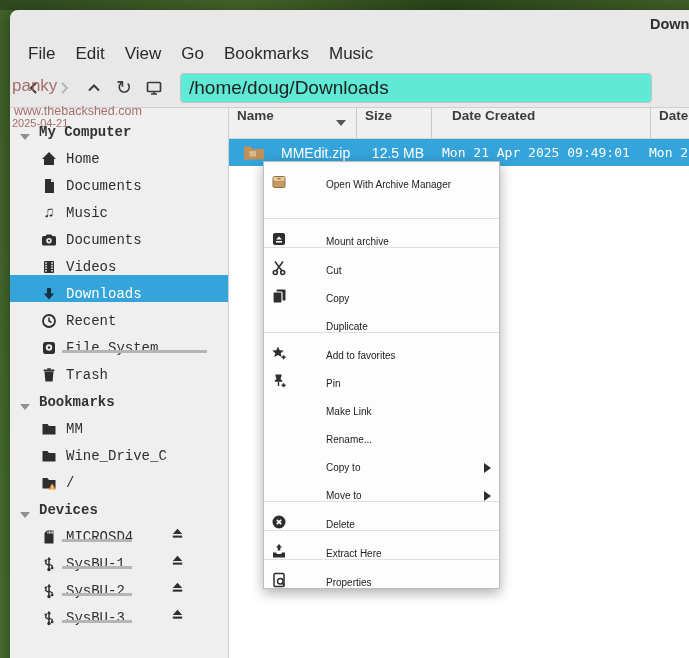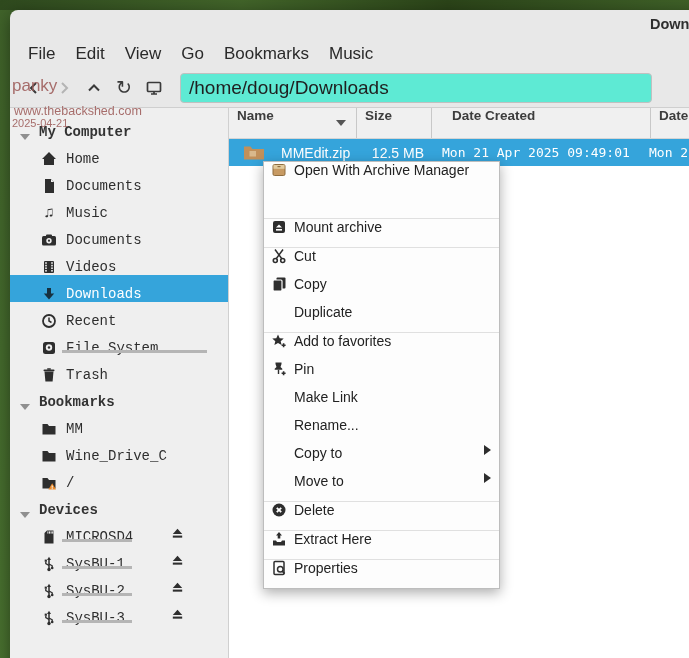--- a/index.html
+++ b/index.html
@@ -49,21 +49,21 @@
     border-left:5px solid transparent; border-right:5px solid transparent; border-top:6px solid #555; }
   .filerow { height:27px; background:#35a4db; color:#fff; display:flex; align-items:center; font-size:14px; }
   .fc-name { width:128px; display:flex; align-items:center; gap:16px; padding-left:14px; }
   .fc-size { width:75px; text-align:right; padding-right:8px; }
   .fc-created, .fc-modified { font-family:"DejaVu Sans Mono","Liberation Mono",monospace; font-size:13px; padding-left:10px; white-space:nowrap; }
   .fc-created { width:207px; }
 
   
   .ctxmenu { position:absolute; left:263px; top:161px; width:237px; background:#fdfdfd;
     border:1px solid #bdbdbd; box-shadow:0 4px 12px rgba(0,0,0,.32); z-index:30; }
-  .mrow { height:28px; display:flex; align-items:flex-start; padding:0 8px 0 6px; font-size:14px; color:#222; }
+  .mrow { height:28px; display:flex; align-items:flex-end; padding:0 8px 0 6px; font-size:10px; color:#222;gap:32px; }
   .micon { width:18px; height:16px; flex:none; margin-right:6px; display:flex; align-items:center; justify-content:center; }
   .msep { height:1px; background:#e0e0e0; }
   .subarrow { margin-left:auto; width:0; height:0; border-top:5px solid transparent;
     border-bottom:5px solid transparent; border-left:7px solid #2e2e2e; }
 
   
   .wm { position:absolute; color:rgba(158,94,92,.9); z-index:20; pointer-events:none; white-space:nowrap; }
   .wm1 { left:12px; top:76px; font-size:17px; }
   .wm2 { left:14px; top:104px; font-size:12.5px; }
   .wm3 { left:12px; top:117px; font-size:11px; }

